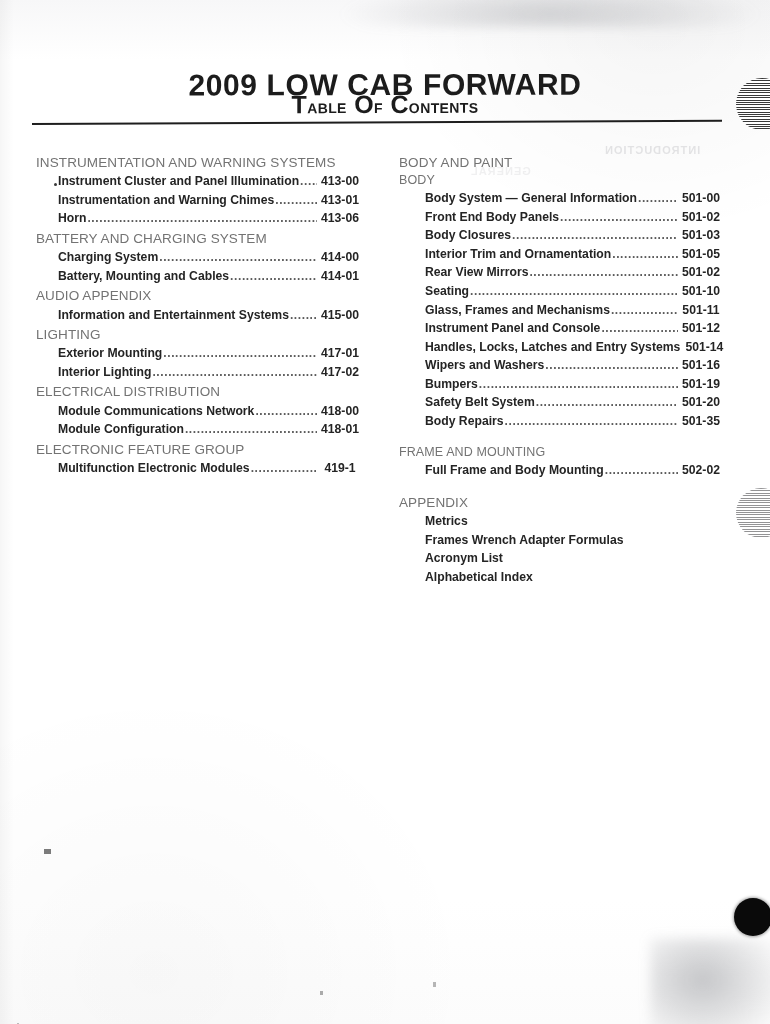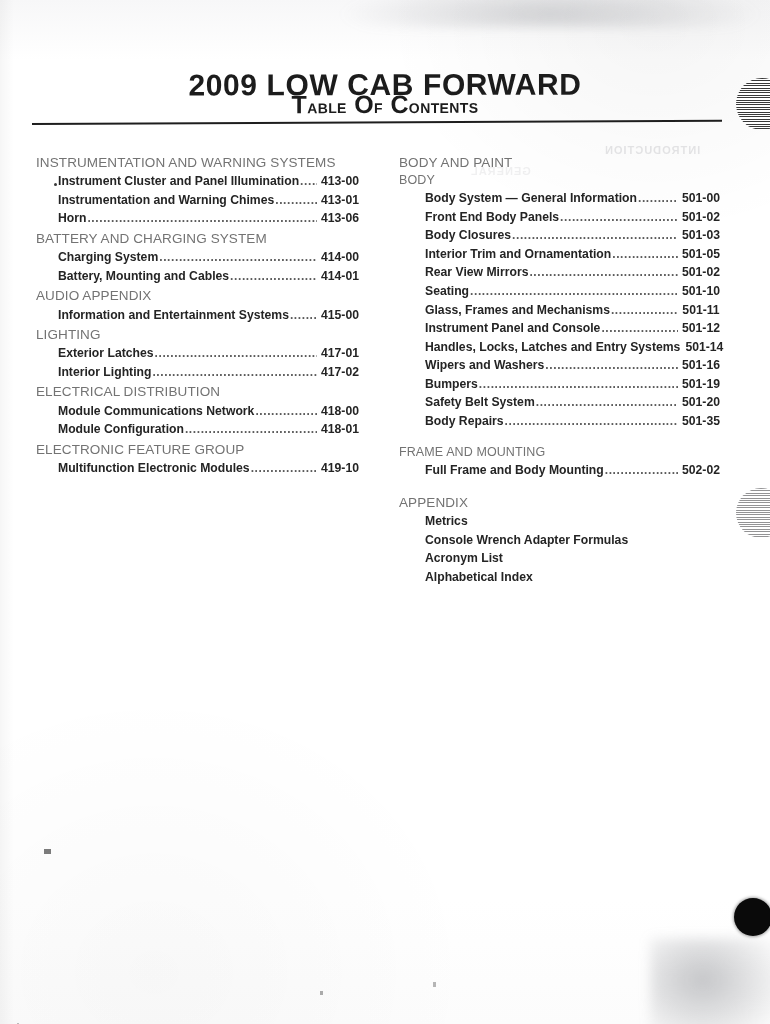--- a/index.html
+++ b/index.html
@@ -251,21 +251,21 @@
         <span class="entry-page">414-01</span>
       </div>
       <div class="group-title">AUDIO APPENDIX</div>
       <div class="entry">
         <span class="entry-label">Information and Entertainment Systems</span>
         <span class="entry-dots"> ..........................................................................................</span>
         <span class="entry-page">415-00</span>
       </div>
       <div class="group-title">LIGHTING</div>
       <div class="entry">
-        <span class="entry-label">Exterior Latches</span>
+        <span class="entry-label">Exterior Mounting</span>
         <span class="entry-dots"> ..........................................................................................</span>
         <span class="entry-page">417-01</span>
       </div>
       <div class="entry">
         <span class="entry-label">Interior Lighting</span>
         <span class="entry-dots"> ..........................................................................................</span>
         <span class="entry-page">417-02</span>
       </div>
       <div class="group-title">ELECTRICAL DISTRIBUTION</div>
       <div class="entry">
@@ -275,21 +275,21 @@
       </div>
       <div class="entry">
         <span class="entry-label">Module Configuration</span>
         <span class="entry-dots"> ..........................................................................................</span>
         <span class="entry-page">418-01</span>
       </div>
       <div class="group-title">ELECTRONIC FEATURE GROUP</div>
       <div class="entry">
         <span class="entry-label">Multifunction Electronic Modules</span>
         <span class="entry-dots"> ..........................................................................................</span>
-        <span class="entry-page">419-10</span>
+        <span class="entry-page">419-1</span>
       </div>
     </div>
   <div class="column" id="column-right">
       <div class="group-title">BODY AND PAINT</div>
       <div class="group-title sub">BODY</div>
       <div class="entry">
         <span class="entry-label">Body System — General Information</span>
         <span class="entry-dots"> ..........................................................................................</span>
         <span class="entry-page">501-00</span>
       </div>
@@ -357,21 +357,21 @@
       <div class="entry">
         <span class="entry-label">Full Frame and Body Mounting</span>
         <span class="entry-dots"> ..........................................................................................</span>
         <span class="entry-page">502-02</span>
       </div>
       <div class="group-title spaced">APPENDIX</div>
       <div class="entry no-page">
         <span class="entry-label">Metrics</span>
       </div>
       <div class="entry no-page">
-        <span class="entry-label">Console Wrench Adapter Formulas</span>
+        <span class="entry-label">Frames Wrench Adapter Formulas</span>
       </div>
       <div class="entry no-page">
         <span class="entry-label">Acronym List</span>
       </div>
       <div class="entry no-page">
         <span class="entry-label">Alphabetical Index</span>
       </div>
     </div>
 
   <div id="entry-mark"></div>

